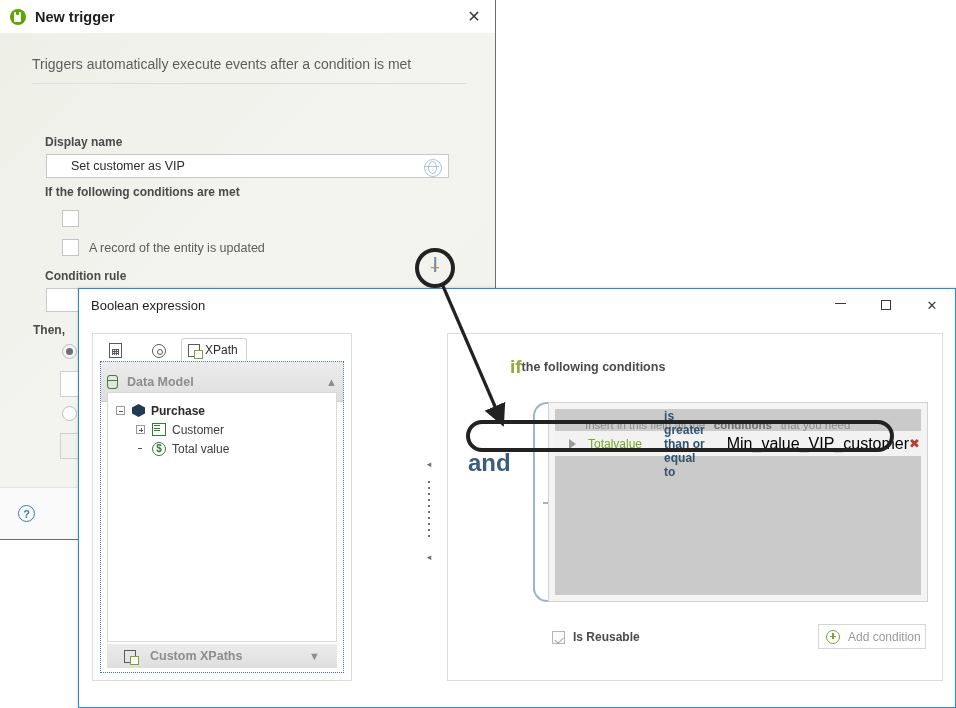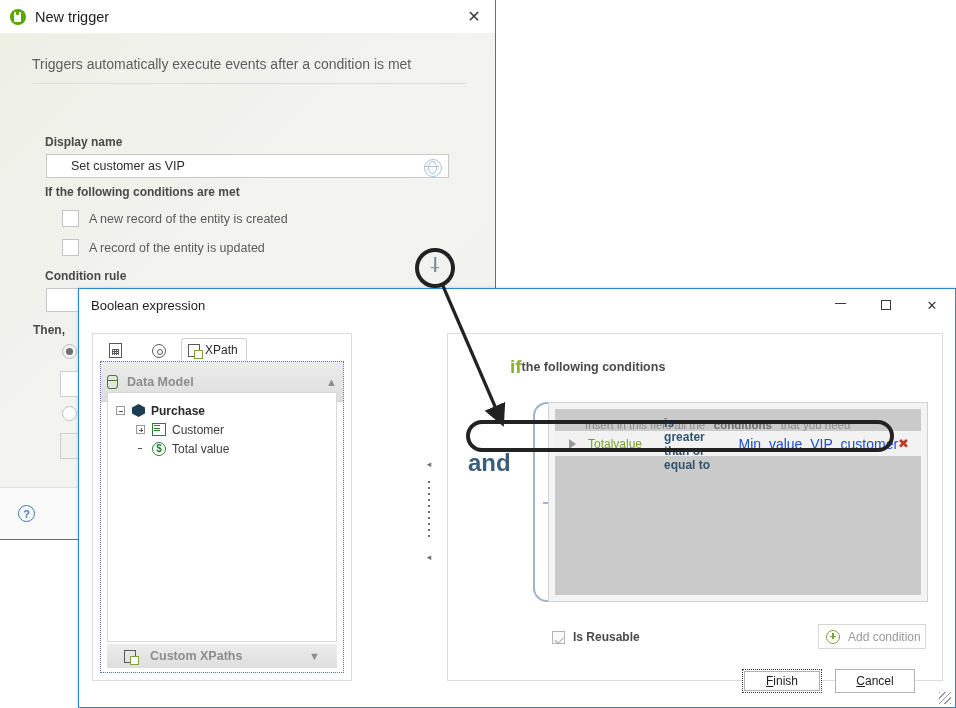--- a/index.html
+++ b/index.html
@@ -10,21 +10,21 @@
   #root{position:absolute;left:0;top:0;width:956px;height:708px;background:#ffffff;}
 
   
   .trigger-win{position:absolute;left:0;top:0;width:496px;height:540px;
     background:#f2f2ef;border:1px solid #6d6d6d;border-left:none;border-top:none;box-sizing:border-box;}
   .trigger-titlebar{height:33px;background:#ffffff;display:flex;align-items:center;padding:0 0 0 10px;box-sizing:border-box;}
   .trigger-logo{width:16px;height:16px;border-radius:50%;background:#5aa700;position:relative;flex:0 0 auto;}
   .trigger-logo::after{content:"";position:absolute;left:4px;top:3px;width:7px;height:10px;background:#ffffff;
      border-radius:1px;}
   .trigger-logo::before{content:"";position:absolute;left:6px;top:1px;width:3px;height:5px;background:#5aa700;z-index:2;border-radius:1px;}
-  .trigger-title{margin-left:9px;font-size:14.5px;color:#1d1d1d;}
+  .trigger-title{margin-left:9px;font-size:14.5px;color:#1d1d1d;font-weight:bold;}
   .trigger-close{margin-left:auto;width:42px;height:33px;display:flex;align-items:center;justify-content:center;
      font-size:16px;color:#3a3a3a;cursor:default;}
   .trigger-body{position:relative;height:calc(100% - 33px);
      background:linear-gradient(135deg,#eef0e6 0%,#f3f3f0 45%,#f1f1ee 100%);}
   .trigger-subtitle{position:absolute;left:32px;top:23px;font-size:14px;color:#5d5d5d;}
   .trigger-rule{position:absolute;left:32px;top:50px;width:434px;height:1px;background:#dcdcdc;}
 
   .fld-label{font-size:12px;font-weight:bold;color:#4a4a4a;}
   #lbl-display{position:absolute;left:45px;top:102px;}
   .input-display{position:absolute;left:46px;top:121px;width:403px;height:24px;background:#fff;
@@ -147,21 +147,21 @@
   .cond-area{position:absolute;left:100px;top:68px;width:380px;height:200px;border:1px solid #d2d2d2;background:#f4f4f4;box-sizing:border-box;}
   .cond-inner{position:absolute;left:6px;top:6px;right:6px;bottom:6px;background:#cacaca;}
   .cond-hint{position:absolute;left:30px;top:10px;font-size:11.5px;color:#8a8a8a;white-space:nowrap;}
   .cond-hint b{color:#6f6f6f;}
   .cond-row{position:absolute;left:0;top:22px;width:100%;height:25px;background:#f2f2f2;display:flex;align-items:center;
      box-sizing:border-box;}
   .row-tri{width:0;height:0;border-top:5px solid transparent;border-bottom:5px solid transparent;
      border-left:7px solid #9a9a9a;margin-left:14px;margin-right:12px;flex:0 0 auto;}
   .tok-field{font-size:12px;color:#7ea32b;}
   .tok-op{font-size:12px;font-weight:bold;color:#33526e;margin-left:22px;}
-  .tok-val{font-size:14px;color:#1d4ed8;margin-left:22px;}
+  .tok-val{font-size:16px;color:#000000;margin-left:22px;}
   .row-del{margin-left:auto;margin-right:12px;color:#c0392b;font-size:13px;font-weight:bold;}
 
   .reuse{position:absolute;left:104px;top:296px;display:flex;align-items:center;}
   .reuse-box{width:13px;height:13px;border:1px solid #b4b4b4;background:#fafafa;box-sizing:border-box;position:relative;}
   .reuse-box::after{content:"";position:absolute;left:2px;top:5px;width:7px;height:3.5px;
      border-left:1.6px solid #a6a6a6;border-bottom:1.6px solid #a6a6a6;transform:rotate(-45deg);}
   .reuse-lbl{margin-left:8px;font-size:12px;font-weight:bold;color:#4a4a4a;}
   .addcond{position:absolute;right:16px;top:290px;width:108px;height:25px;border:1px solid #d6d6d6;background:#fff;
      display:flex;align-items:center;box-sizing:border-box;}
   .plus-circ{width:14px;height:14px;border:1.4px solid #7aa43a;border-radius:50%;margin-left:7px;position:relative;box-sizing:border-box;flex:0 0 auto;}
@@ -209,21 +209,20 @@
       <div class="fld-label" id="lbl-display">Display name</div>
       <div class="input-display">
         <span>Set customer as VIP</span>
         <span class="globe-icon"></span>
       </div>
 
       <div class="fld-label" id="lbl-cond-met">If the following conditions are met</div>
 
       <div class="chk-row" id="chk1">
         <span class="chk-box"></span>
-        <span class="chk-text">A new record of the entity is created</span>
       </div>
       <div class="chk-row" id="chk2">
         <span class="chk-box"></span>
         <span class="chk-text">A record of the entity is updated</span>
       </div>
 
       <div class="fld-label" id="lbl-cond-rule">Condition rule</div>
       <div class="cond-select">
         <span></span>
         <span class="cond-caret"></span>
@@ -341,29 +340,20 @@
           <span class="reuse-box"></span>
           <span class="reuse-lbl">Is Reusable</span>
         </div>
 
         <div class="addcond">
           <span class="plus-circ"></span>
           <span class="addcond-lbl">Add condition</span>
         </div>
       </div>
 
-      <div class="bool-footer">
-        <div class="btn focus" id="btn-finish">
-          <span><u>F</u><span>inish</span></span>
-        </div>
-        <div class="btn" id="btn-cancel">
-          <span><u>C</u><span>ancel</span></span>
-        </div>
-        <div class="grip"></div>
-      </div>
     </div>
   </div>
 
   <svg class="arrow-svg" viewBox="0 0 956 708">
     <defs>
       <marker id="ah" markerWidth="7" markerHeight="7" refX="4" refY="3.5" orient="auto">
         <polygon points="0 0, 7 3.5, 0 7" fill="#222"></polygon>
       </marker>
     </defs>
     <line x1="443" y1="286" x2="500" y2="418" stroke="#222" stroke-width="3.2" marker-end="url(#ah)"></line>

